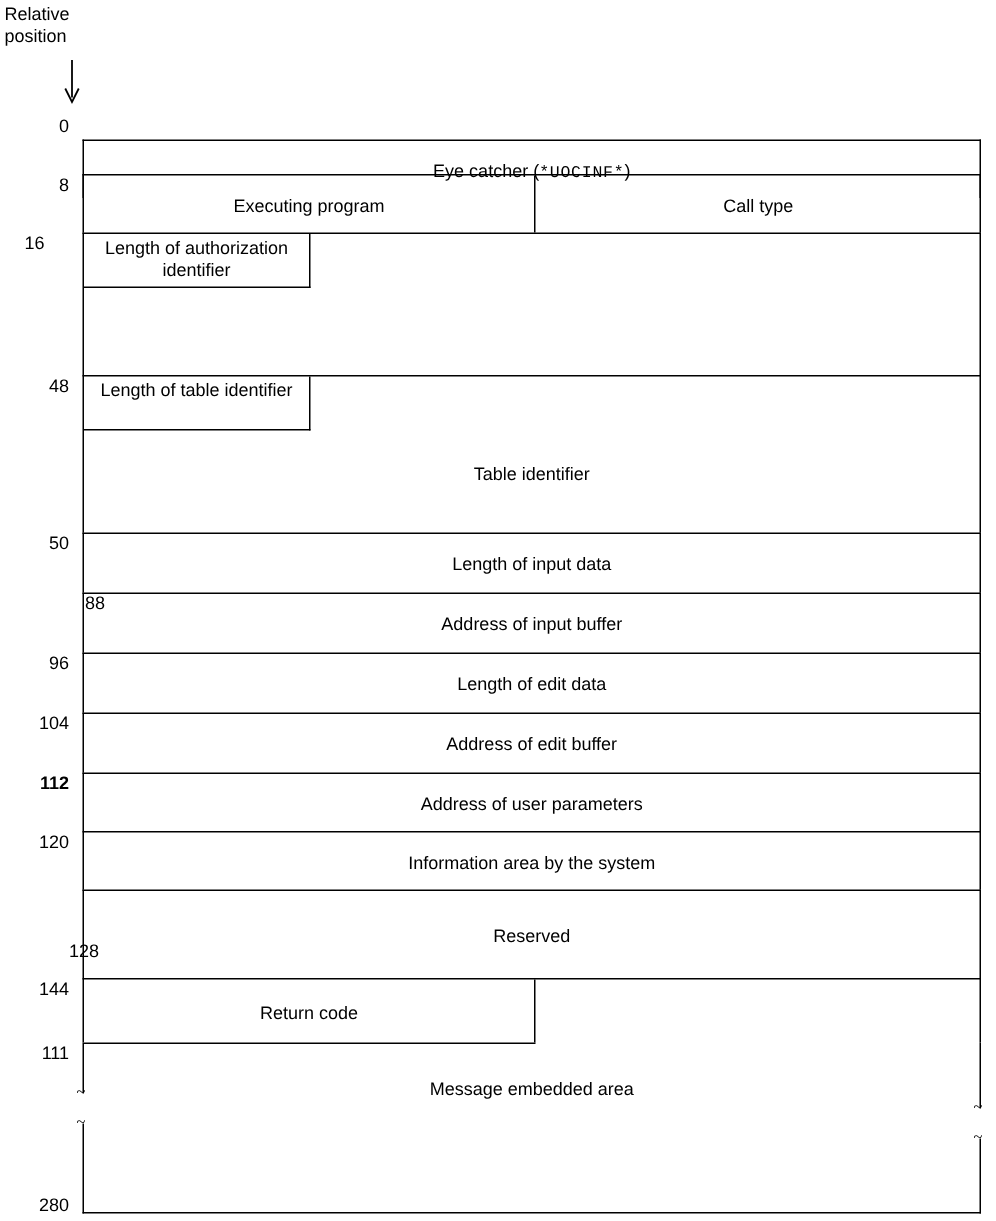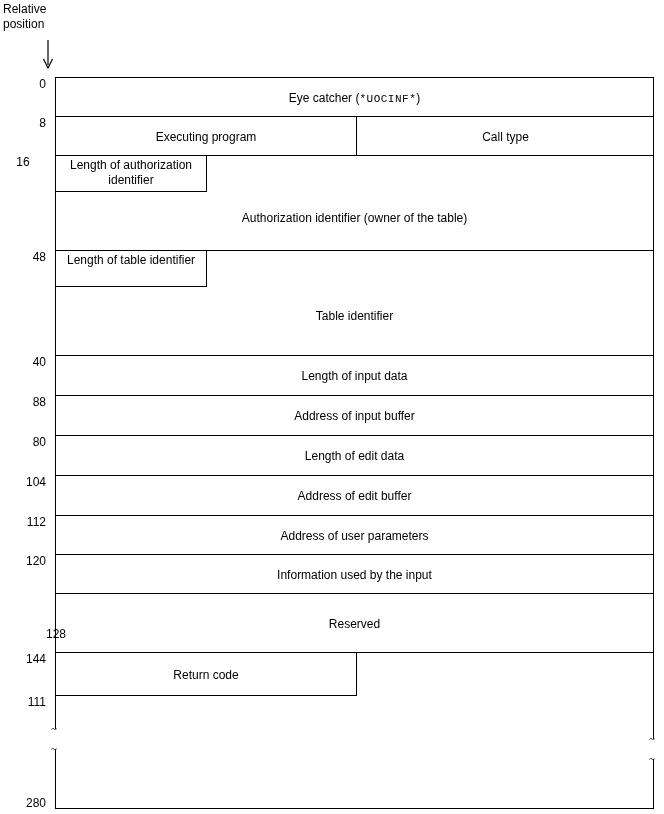--- a/index.html
+++ b/index.html
@@ -139,49 +139,48 @@
   <svg width="14" height="30" viewBox="0 0 14 30">
     <line x1="7" y1="0" x2="7" y2="25" stroke="#000" stroke-width="1.2"></line>
     <polyline points="2.5,19 7,28 11.5,19" fill="none" stroke="#000" stroke-width="1.2"></polyline>
   </svg>
 </div>
 
 <div class="offset-label" style="top:78px;">0</div>
 <div class="offset-label" style="top:117px;">8</div>
 <div class="offset-label" style="top:156px;text-align:center;">16</div>
 <div class="offset-label" style="top:251px;">48</div>
-<div class="offset-label" style="top:356px;">40</div>
-<div class="offset-label" style="top:396px;">88</div>
-<div class="offset-label" style="top:436px;">80</div>
+<div class="offset-label" style="top:356px;">50</div>
+<div class="offset-label" style="top:396px;margin-left:24px;">88</div>
+<div class="offset-label" style="top:436px;">96</div>
 <div class="offset-label" style="top:476px;">104</div>
-<div class="offset-label" style="top:516px;">112</div>
+<div class="offset-label" style="top:516px;font-weight:bold;">112</div>
 <div class="offset-label" style="top:555px;">120</div>
 <div class="offset-label" style="top:628px;padding-left:20px;">128</div>
 <div class="offset-label" style="top:653px;">144</div>
 <div class="offset-label" style="top:696px;">111</div>
 <div class="offset-label" style="top:797px;">280</div>
 
 <div id="struct-table">
 
-  <div class="row" style="top:0px; height:39px;padding-left:12px;">
+  <div class="row" style="top:16px; height:39px;padding-left:12px;">
     <div class="row-label" style="top:13px;">
       <span>Eye catcher (</span><span class="mono">*UOCINF*</span><span>)</span>
     </div>
   </div>
 
   <div class="row" style="top:39px; height:39px;">
     <div class="divider" style="left:300px;"></div>
     <div class="half-label" style="left:300px; width:299px; top:13px;">Call type</div>
     <div class="half-label" style="left:0px; width:300px; top:13px;">Executing program</div>
   </div>
 
   <div class="row" style="top:78px; height:95px;">
     <div class="subbox" style="top:0px; width:151px; height:36px; white-space:pre-line;">Length of authorization
 identifier</div>
-    <div class="row-label" style="top:55px;">Authorization identifier (owner of the table)</div>
   </div>
 
   <div class="row" style="top:173px; height:105px;">
     <div class="subbox" style="top:0px; width:151px; height:36px;">Length of table identifier</div>
     <div class="row-label" style="top:58px;">Table identifier</div>
   </div>
 
   <div class="row" style="top:278px; height:40px;">
     <div class="row-label" style="top:13px;">Length of input data</div>
   </div>
@@ -196,21 +195,21 @@
 
   <div class="row" style="top:398px; height:40px;">
     <div class="row-label" style="top:13px;">Address of edit buffer</div>
   </div>
 
   <div class="row" style="top:438px; height:39px;">
     <div class="row-label" style="top:13px;">Address of user parameters</div>
   </div>
 
   <div class="row" style="top:477px; height:39px;">
-    <div class="row-label" style="top:13px;">Information used by the input</div>
+    <div class="row-label" style="top:13px;">Information area by the system</div>
   </div>
 
   <div class="row" style="top:516px; height:59px;">
     <div class="row-label" style="top:23px;">Reserved</div>
   </div>
 
   <div class="row" style="top:575px; height:43px;">
     <div class="divider" style="left:300px;"></div>
     <div class="half-label" style="left:0px; width:300px; top:15px;">Return code</div>
 
@@ -227,15 +226,16 @@
 
     <div class="break-edge" style="left:598px; top:64px; height:50px;"></div>
 
     <div class="break-tilde" style="left:-4px; top:29px;">~</div>
     <div class="break-tilde" style="left:-4px; top:49px;">~</div>
     <div class="break-tilde" style="left:594px; top:39px;">~</div>
     <div class="break-tilde" style="left:594px; top:59px;">~</div>
 
     <div style="position:absolute; left:0; top:113px; width:599px; border-top:1px solid #000;"></div>
 
+    <div class="row-label" style="top:24px;">Message embedded area</div>
   </div>
 
 </div>
 
 </body></html>

